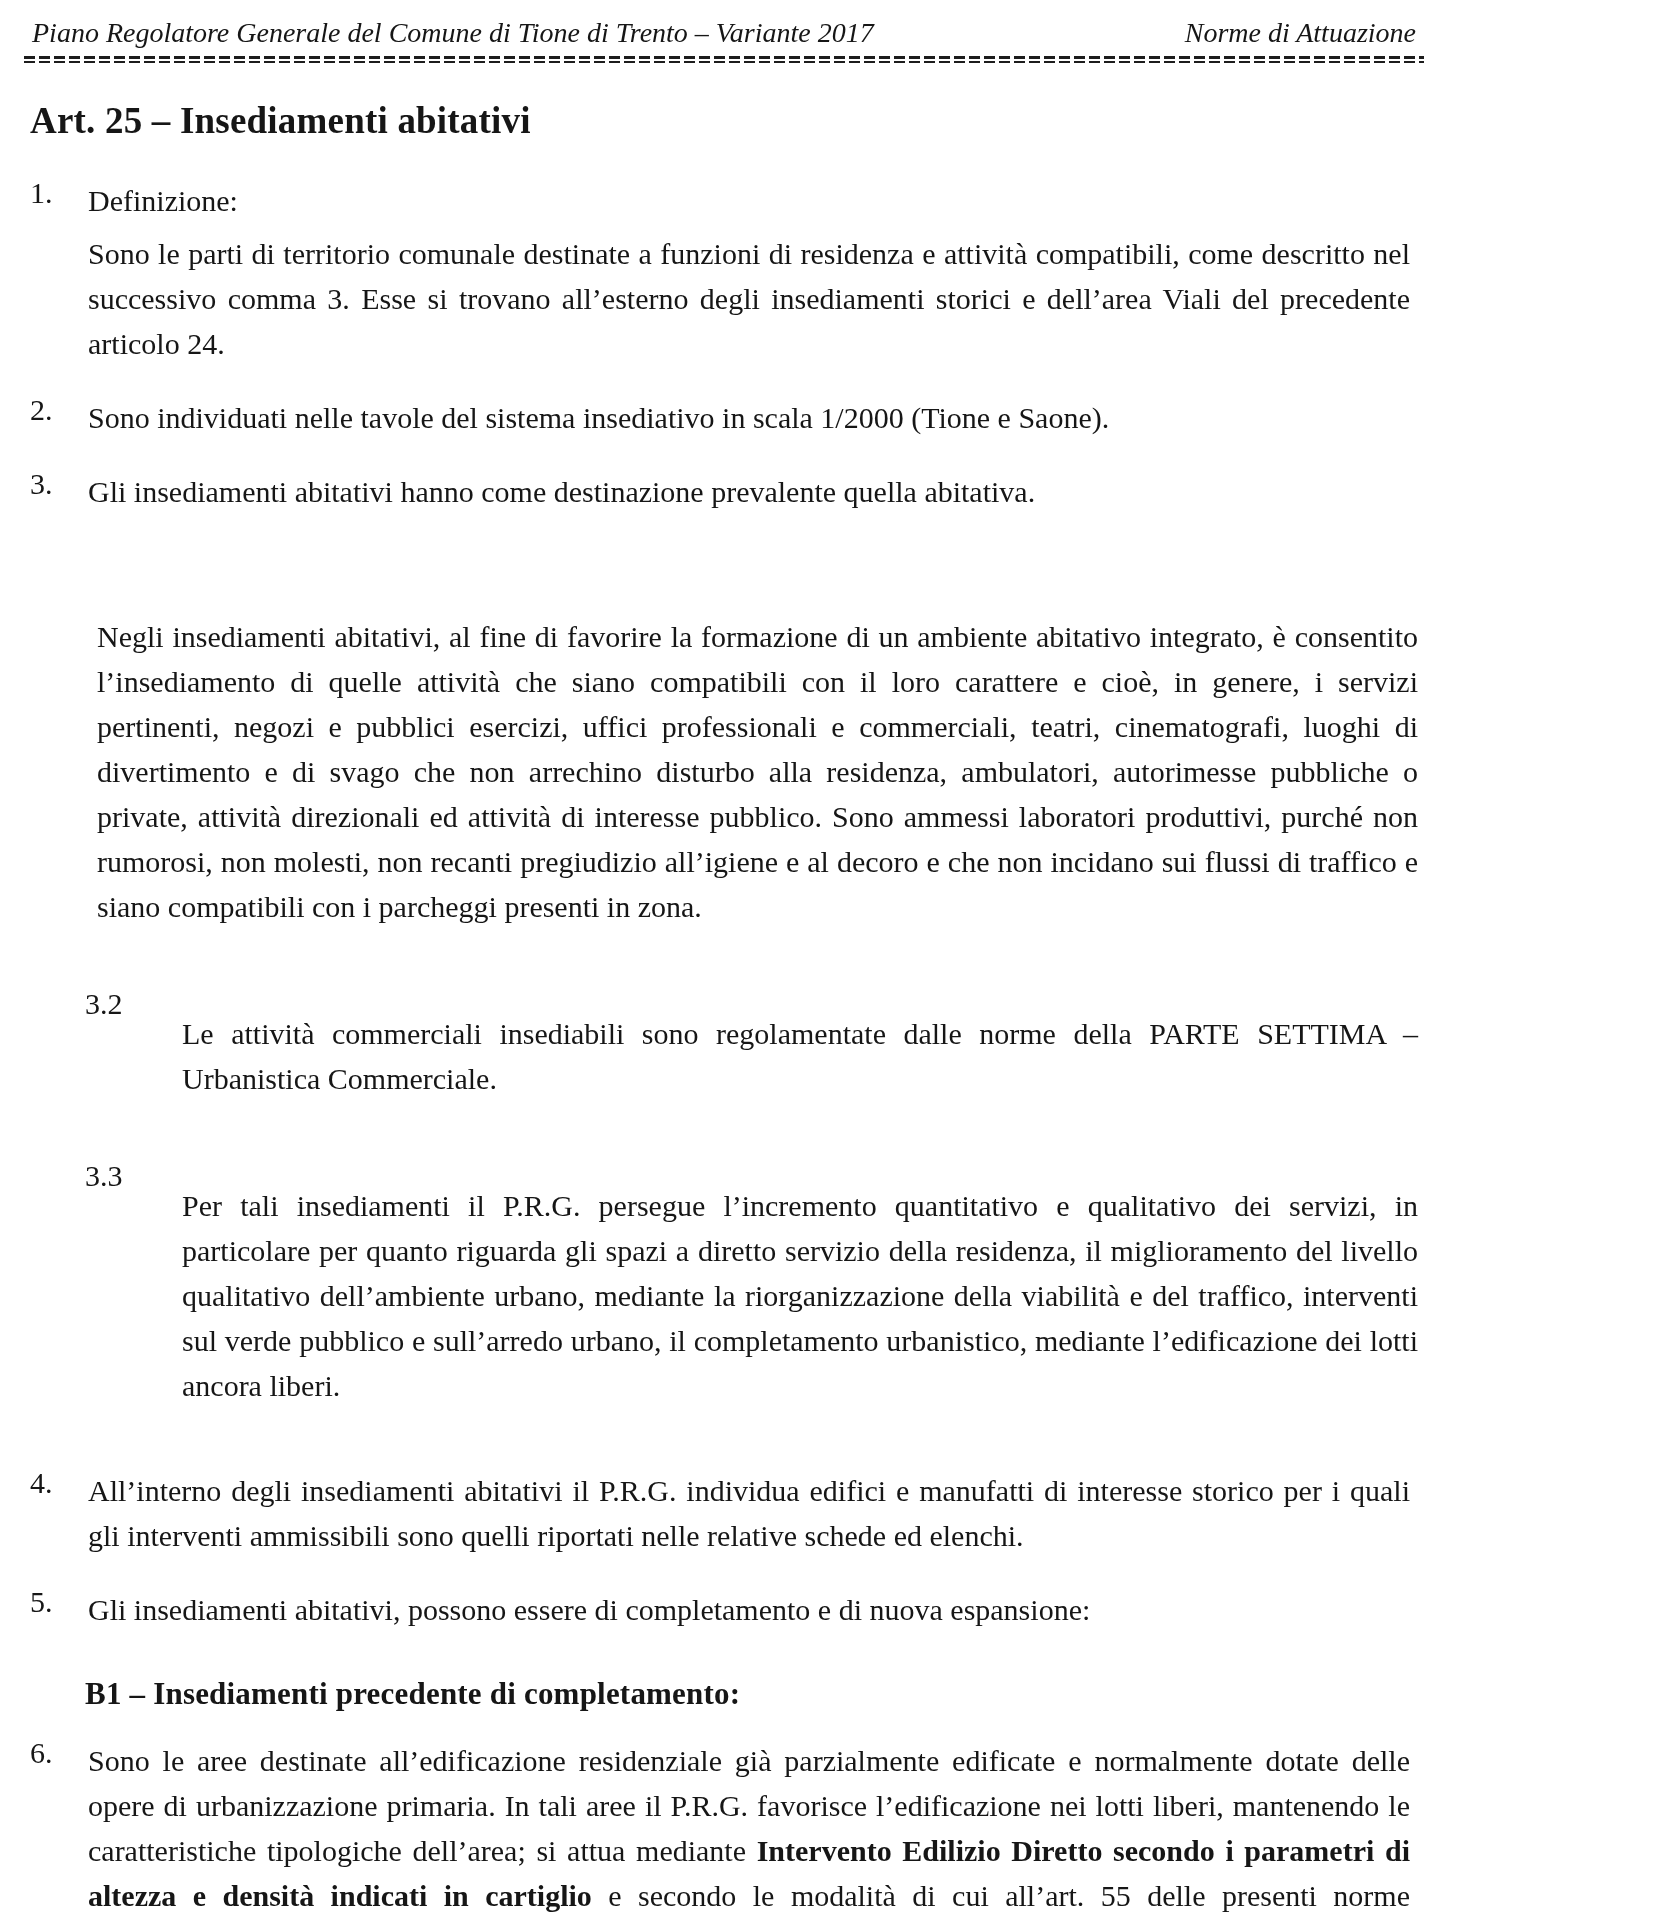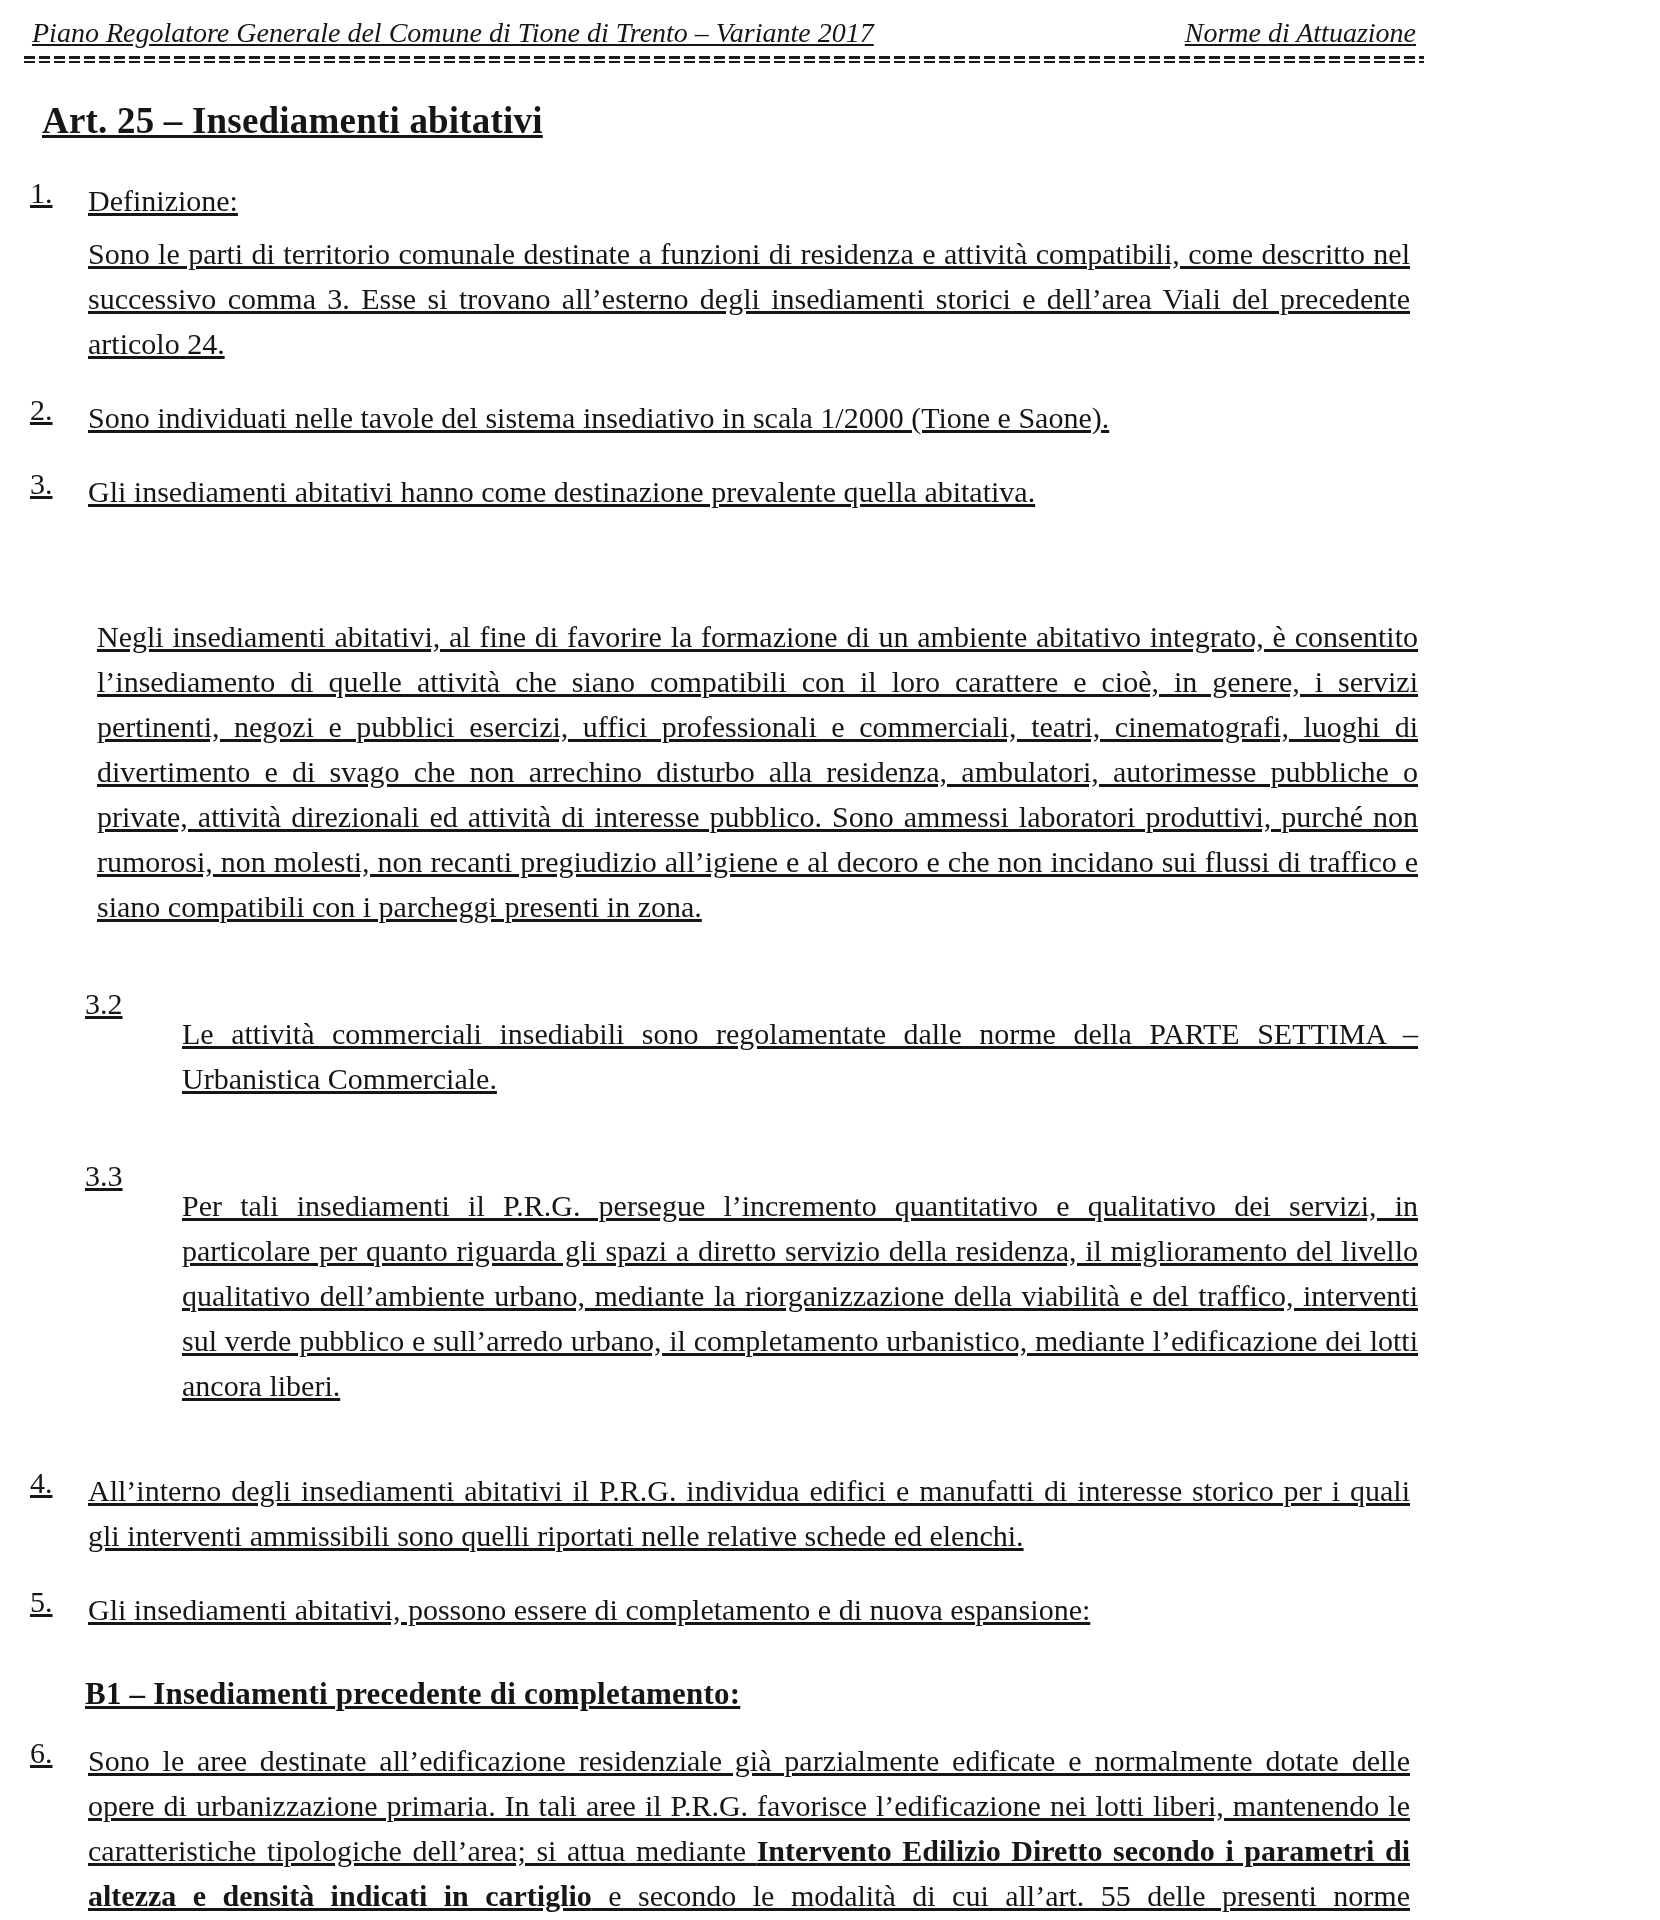--- a/index.html
+++ b/index.html
@@ -13,21 +13,20 @@
     overflow: hidden;
     font-family: "Liberation Serif", "DejaVu Serif", serif;
     color: #161616;
   }
   .page {
     box-sizing: border-box;
     width: 1448px;
     height: 1920px;
     padding: 16px 30px 0 30px;
     background: #ffffff;
-    text-decoration: underline;
   }
 
   
   .hdr {
     display: flex;
     justify-content: space-between;
     align-items: baseline;
     font-style: italic;
     font-size: 28px;
     line-height: 34px;
@@ -39,21 +38,21 @@
   .rule-row {
     height: 2.5px;
     background: repeating-linear-gradient(90deg, #1c1c1c 0 11px, transparent 11px 15px);
   }
   .rule-row + .rule-row { margin-top: 2px; }
 
   
   .article-title {
     font-size: 37px;
     font-weight: bold;
-    margin: 36px 0 28px 12px;
+    margin: 36px 0 28px 0;
     letter-spacing: 0.2px;
   }
 
   
   .item {
     display: flex;
     font-size: 30px;
     line-height: 45px;
     margin: 0 0 13px 0;
   }

